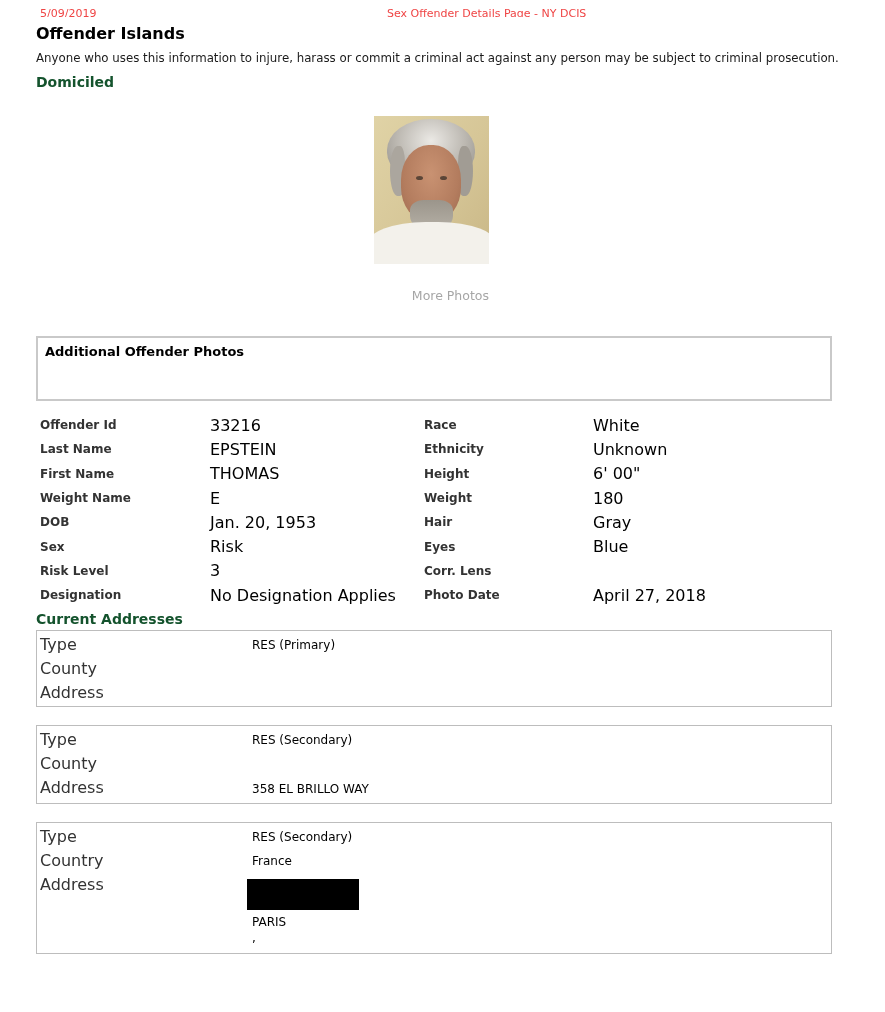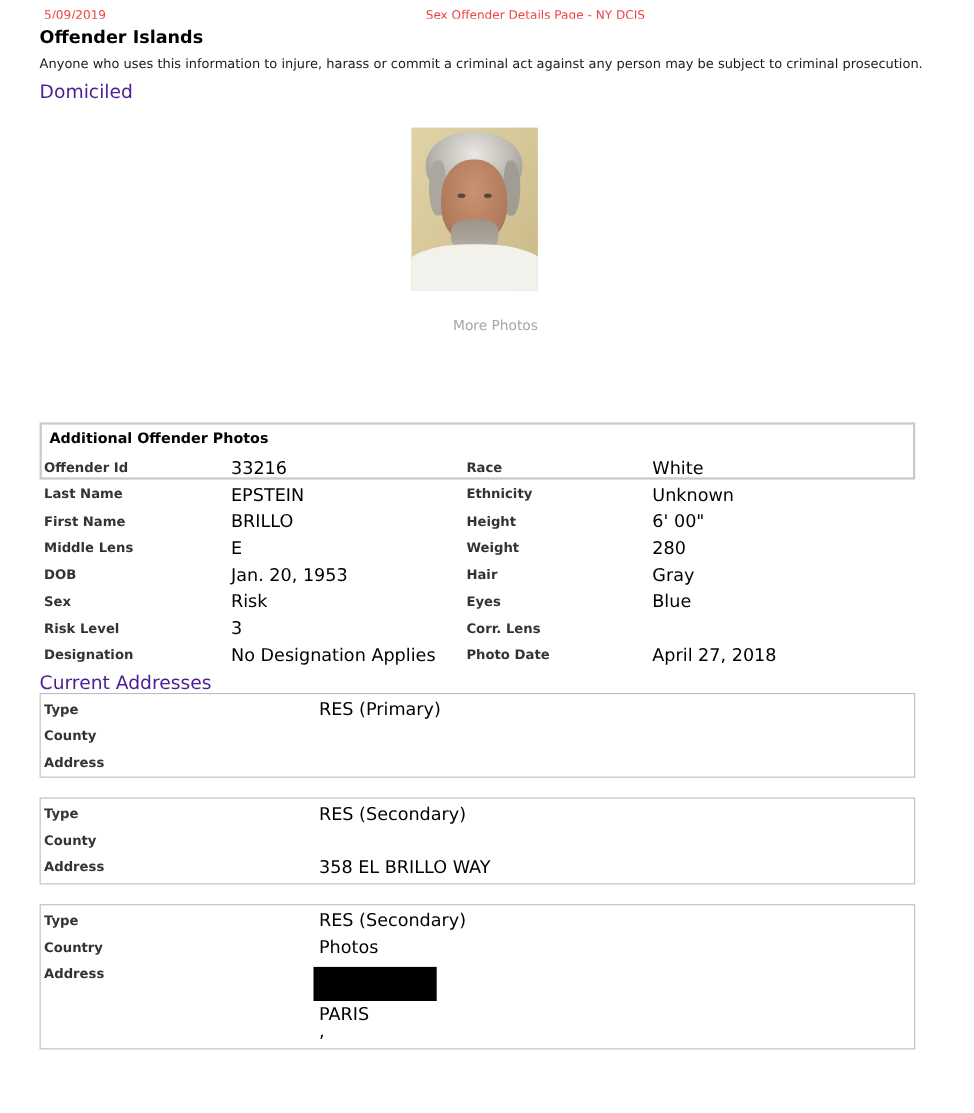--- a/index.html
+++ b/index.html
@@ -13,21 +13,21 @@
     font-family:"DejaVu Sans","Liberation Sans",sans-serif; color:var(--value);
     overflow:hidden;
   }
   
   .print-header{position:absolute; top:8px; left:0; right:0; height:9px; overflow:hidden; color:#ef4444;}
   .ph-date{position:absolute; left:40px; top:0; font-size:11px; line-height:12px;}
   .ph-title{position:absolute; left:387px; top:0; font-size:11px; line-height:12px;}
 
   .page-title{position:absolute; top:24px; left:36px; font-size:16px; font-weight:bold; color:#000;}
   .disclaimer{position:absolute; top:51px; left:36px; width:830px; font-size:11.8px; white-space:nowrap; color:#1a1a1a;}
-  .sec-heading{position:absolute; font-size:17px; font-weight:normal; color:#4c1d95;}
+  .sec-heading{position:absolute; font-size:14px; font-weight:bold; color:#14532d;}
   .domiciled{top:74px; left:36px;}
   .cur-addr{top:611px; left:36px;}
 
   
   .photo{position:absolute; top:116px; left:374px; width:115px; height:148px; overflow:hidden;
     background:linear-gradient(125deg,#e0d3a6 0%,#d6c697 55%,#c9b786 100%);}
   .p-hair{position:absolute; top:3px; left:13px; width:88px; height:62px;
     background:radial-gradient(ellipse at 50% 35%,#ebe9e5 0%,#bcb8b1 55%,#8e8b85 100%);
     border-radius:50% 50% 46% 46%;}
   .p-face{position:absolute; top:29px; left:27px; width:60px; height:76px;
@@ -37,34 +37,34 @@
   .p-hair-r{position:absolute; top:30px; left:84px; width:15px; height:50px; background:#a19c94; border-radius:40% 60% 60% 40%;}
   .p-eye-l{position:absolute; top:60px; left:42px; width:7px; height:4px; background:#5b4537; border-radius:50%;}
   .p-eye-r{position:absolute; top:60px; left:66px; width:7px; height:4px; background:#5b4537; border-radius:50%;}
   .p-beard{position:absolute; top:84px; left:36px; width:43px; height:32px;
     background:linear-gradient(#9b958b,#b7b2a8); border-radius:32% 32% 50% 50%;}
   .p-shirt{position:absolute; bottom:-8px; left:-7px; width:130px; height:50px; background:#f3f1eb; border-radius:45% 45% 0 0;}
 
   .more-photos{position:absolute; top:288px; left:374px; width:115px; text-align:right;
     font-size:12.5px; color:var(--muted); cursor:pointer;}
 
-  .add-photos-box{position:absolute; top:336px; left:36px; width:796px; height:52px;
-    border:2px solid var(--boxborder); background:#fff;margin-top:48px;}
+  .add-photos-box{position:absolute; top:336px; left:36px; width:796px; height:65px;
+    border:2px solid var(--boxborder); background:#fff;}
   .add-photos-title{padding:6px 0 0 7px; font-size:13px; font-weight:bold; color:#000;}
 
   .details-table{position:absolute; top:413px; left:36px; width:796px;}
   .detail-row{display:grid; grid-template-columns:174px 210px 173px 1fr; height:24.3px; align-items:center;}
   .detail-label{font-size:12px; font-weight:bold; color:var(--label); padding-left:4px;}
   .detail-value{font-size:16px; color:var(--value);}
 
   .addresses{position:absolute; top:630px; left:36px; width:796px;}
   .addr-card{border:1px solid var(--cardborder); background:#fff; margin-bottom:18px; padding:2px 0 1px 0;}
   .addr-row{display:grid; grid-template-columns:215px 1fr; align-items:start;}
-  .addr-label{font-size:12px; font-weight:bold; color:var(--label); padding:5px 0 5px 3px; line-height:14px;}
-  .addr-value{font-size:16px; color:var(--value); padding:5px 0; line-height:14px; min-height:24px;margin-left:38px;}
+  .addr-label{font-size:16px; font-weight:normal; color:var(--label); padding:5px 0 5px 3px; line-height:14px;}
+  .addr-value{font-size:12px; color:var(--value); padding:5px 0; line-height:14px; min-height:24px;}
   .addr-line{line-height:16.2px;}
   .redaction{width:112px; height:31px; background:var(--redact); margin:1px 0 4px -5px;}
 </style>
 </head>
 <body>
 
 <div class="page">
 
   <div class="print-header">
     <span class="ph-date">5/09/2019</span>
@@ -100,29 +100,29 @@
         <div class="detail-value">White</div>
       </div>
       <div class="detail-row">
         <div class="detail-label">Last Name</div>
         <div class="detail-value">EPSTEIN</div>
         <div class="detail-label">Ethnicity</div>
         <div class="detail-value">Unknown</div>
       </div>
       <div class="detail-row">
         <div class="detail-label">First Name</div>
-        <div class="detail-value">BRILLO</div>
+        <div class="detail-value">THOMAS</div>
         <div class="detail-label">Height</div>
         <div class="detail-value">6' 00"</div>
       </div>
       <div class="detail-row">
-        <div class="detail-label">Middle Lens</div>
+        <div class="detail-label">Weight Name</div>
         <div class="detail-value">E</div>
         <div class="detail-label">Weight</div>
-        <div class="detail-value">280</div>
+        <div class="detail-value">180</div>
       </div>
       <div class="detail-row">
         <div class="detail-label">DOB</div>
         <div class="detail-value">Jan. 20, 1953</div>
         <div class="detail-label">Hair</div>
         <div class="detail-value">Gray</div>
       </div>
       <div class="detail-row">
         <div class="detail-label">Sex</div>
         <div class="detail-value">Risk</div>
@@ -175,21 +175,21 @@
           </div>
         </div>
       </div>
       <div class="addr-card">
         <div class="addr-row">
           <div class="addr-label">Type</div>
           <div class="addr-value">RES (Secondary)</div>
         </div>
         <div class="addr-row">
           <div class="addr-label">Country</div>
-          <div class="addr-value">Photos</div>
+          <div class="addr-value">France</div>
         </div>
         <div class="addr-row">
           <div class="addr-label">Address</div>
           <div class="addr-value">
             <div class="redaction"></div>
             <div class="addr-line">PARIS</div>
             <div class="addr-line">,</div>
           </div>
         </div>
       </div>

